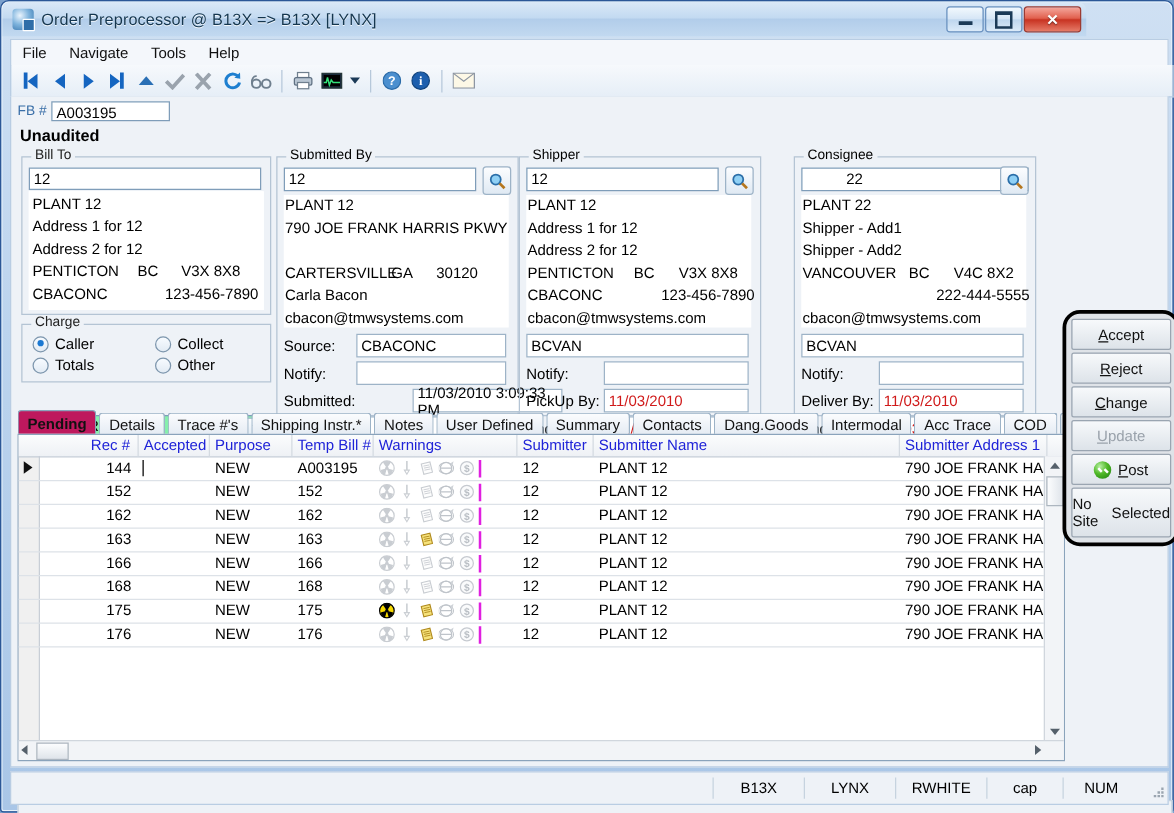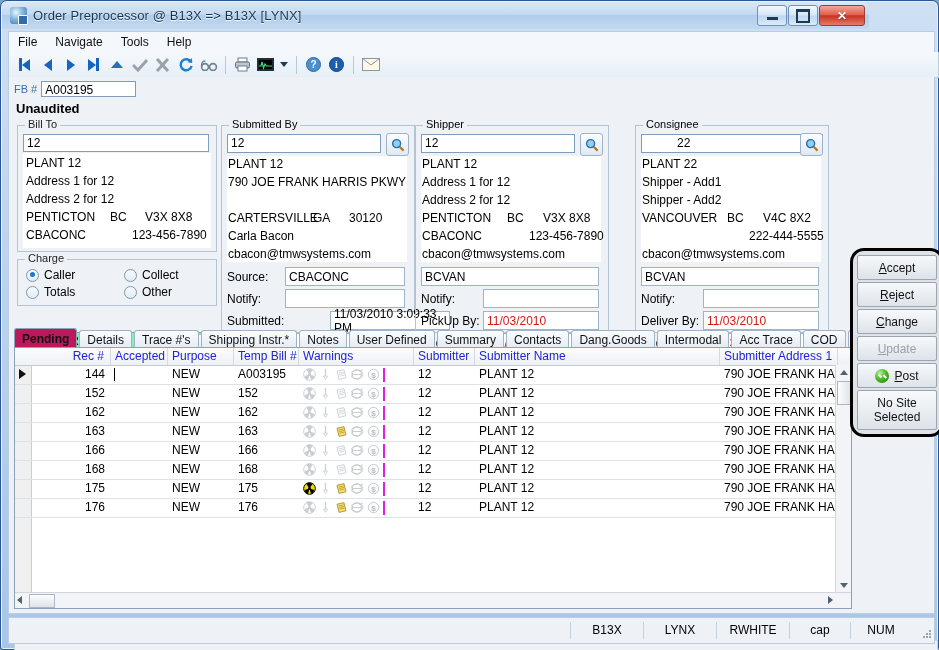--- a/index.html
+++ b/index.html
@@ -197,21 +197,21 @@
     border:3px solid #000;border-radius:14px;background:#dfe3e8;
     padding:4px 4px;
   }
   .abtn{
     height:23px;margin-bottom:2px;border:1px solid #9aa5b1;border-radius:2px;
     background:linear-gradient(180deg,#f7f9fb,#dde3e9);
     display:flex;align-items:center;justify-content:center;
     font-size:12px;color:#111;
   }
   .abtn.dis{color:#9aa2ab;}
-  .abtn.tall{height:38px;flex-direction:column;line-height:14px;}
+  .abtn.tall{height:38px;flex-direction:row;line-height:14px;}
   .okdot{
     width:14px;height:14px;border-radius:50%;margin-right:5px;
     background:radial-gradient(circle at 35% 30%,#b7f0a2 0%,#4fb827 45%,#1d7d11 100%);
     position:relative;
   }
   .okdot:after{
     content:"";position:absolute;left:3px;top:6px;width:4px;height:2px;background:#fff;
     box-shadow:4px -3px 0 0 #fff;transform:rotate(45deg);
   }
   .u{text-decoration:underline;}

